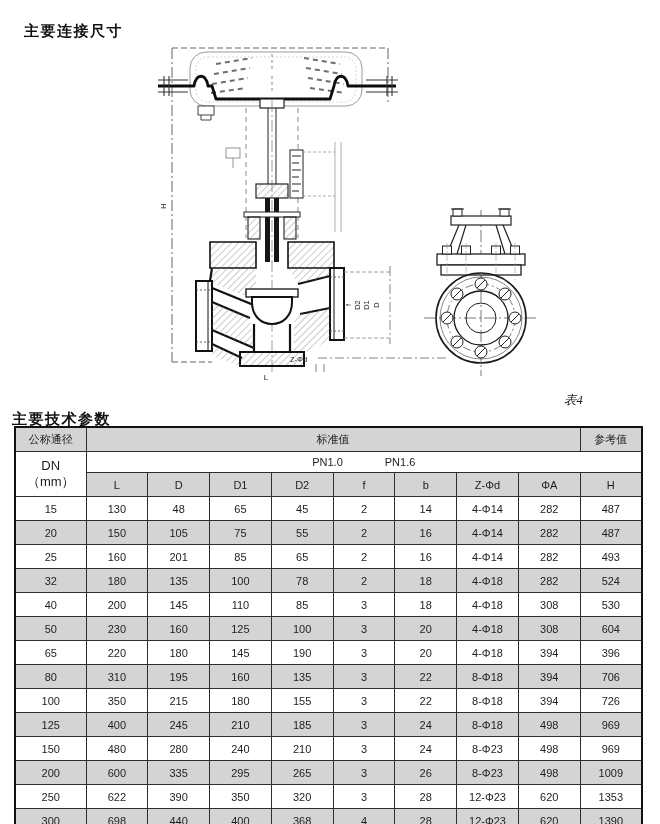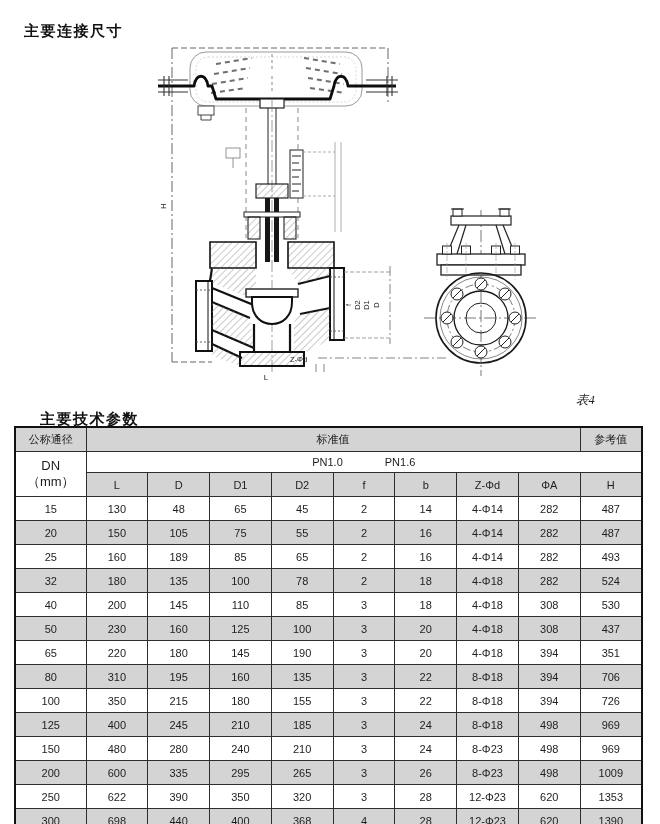--- a/index.html
+++ b/index.html
@@ -5,24 +5,24 @@
   html,body{margin:0;padding:0;background:#ffffff;}
   .page{
     position:relative;width:660px;height:824px;background:#ffffff;
     font-family:"Liberation Sans","DejaVu Sans",sans-serif;color:#1d1d1d;overflow:hidden;
   }
   .sec-title{
     position:absolute;margin:12px;font-size:15px;font-weight:bold;color:#111;
     letter-spacing:1.5px;
   }
   #title1{left:12px;top:10px;}
-  #title2{left:28px;top:398px;}
+  #title2{left:0;top:398px;}
   .table-tag{
     position:absolute;left:564px;top:392px;font-family:"Liberation Serif","DejaVu Serif",serif;
-    font-style:italic;font-size:12.5px;color:#222;margin-left:12px;
+    font-style:italic;font-size:12.5px;color:#222;
   }
   svg.drawing{position:absolute;left:0;top:0;}
 
   table.dims{
     position:absolute;left:14px;top:426px;width:629px;
     border-collapse:collapse;table-layout:fixed;
     font-size:11px;border:2px solid #111;
   }
   table.dims th,table.dims td{
     border:1px solid #2e2e2e;text-align:center;vertical-align:middle;
@@ -269,21 +269,21 @@
           <td>55</td>
           <td>2</td>
           <td>16</td>
           <td>4-Φ14</td>
           <td>282</td>
           <td>487</td>
         </tr>
         <tr>
           <td>25</td>
           <td>160</td>
-          <td>189</td>
+          <td>201</td>
           <td>85</td>
           <td>65</td>
           <td>2</td>
           <td>16</td>
           <td>4-Φ14</td>
           <td>282</td>
           <td>493</td>
         </tr>
         <tr>
           <td>32</td>
@@ -312,33 +312,33 @@
         <tr>
           <td>50</td>
           <td>230</td>
           <td>160</td>
           <td>125</td>
           <td>100</td>
           <td>3</td>
           <td>20</td>
           <td>4-Φ18</td>
           <td>308</td>
-          <td>437</td>
+          <td>604</td>
         </tr>
         <tr>
           <td>65</td>
           <td>220</td>
           <td>180</td>
           <td>145</td>
           <td>190</td>
           <td>3</td>
           <td>20</td>
           <td>4-Φ18</td>
           <td>394</td>
-          <td>351</td>
+          <td>396</td>
         </tr>
         <tr>
           <td>80</td>
           <td>310</td>
           <td>195</td>
           <td>160</td>
           <td>135</td>
           <td>3</td>
           <td>22</td>
           <td>8-Φ18</td>

